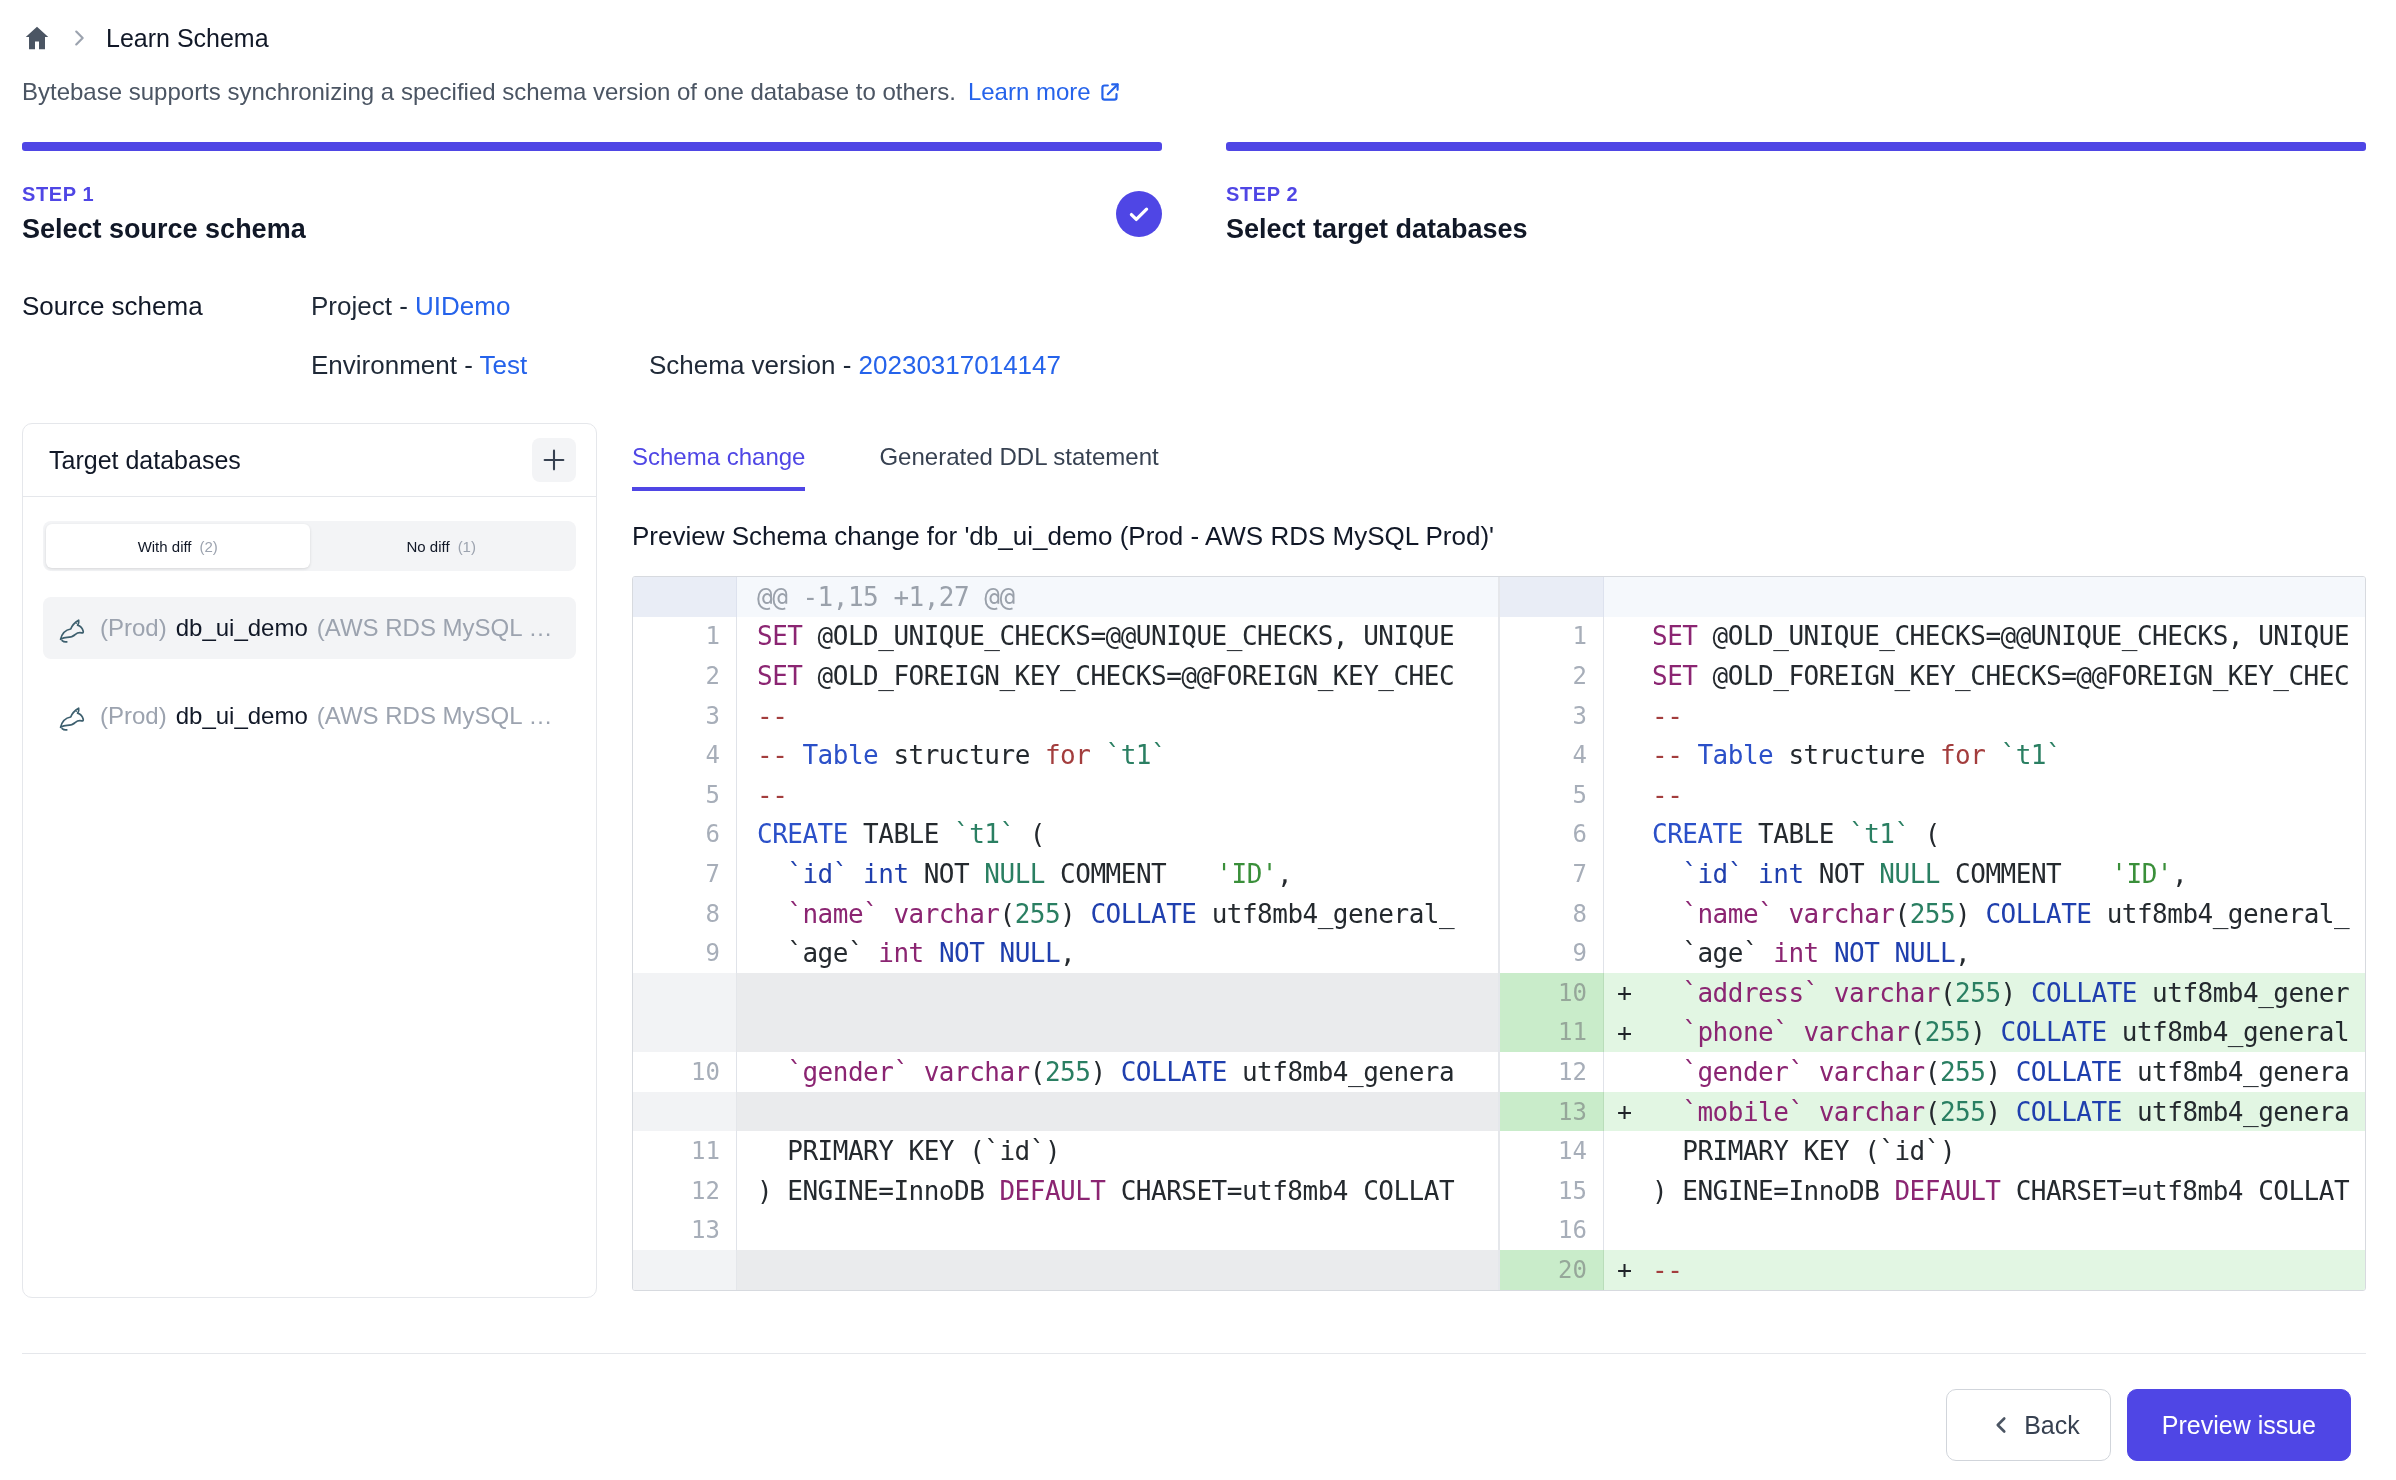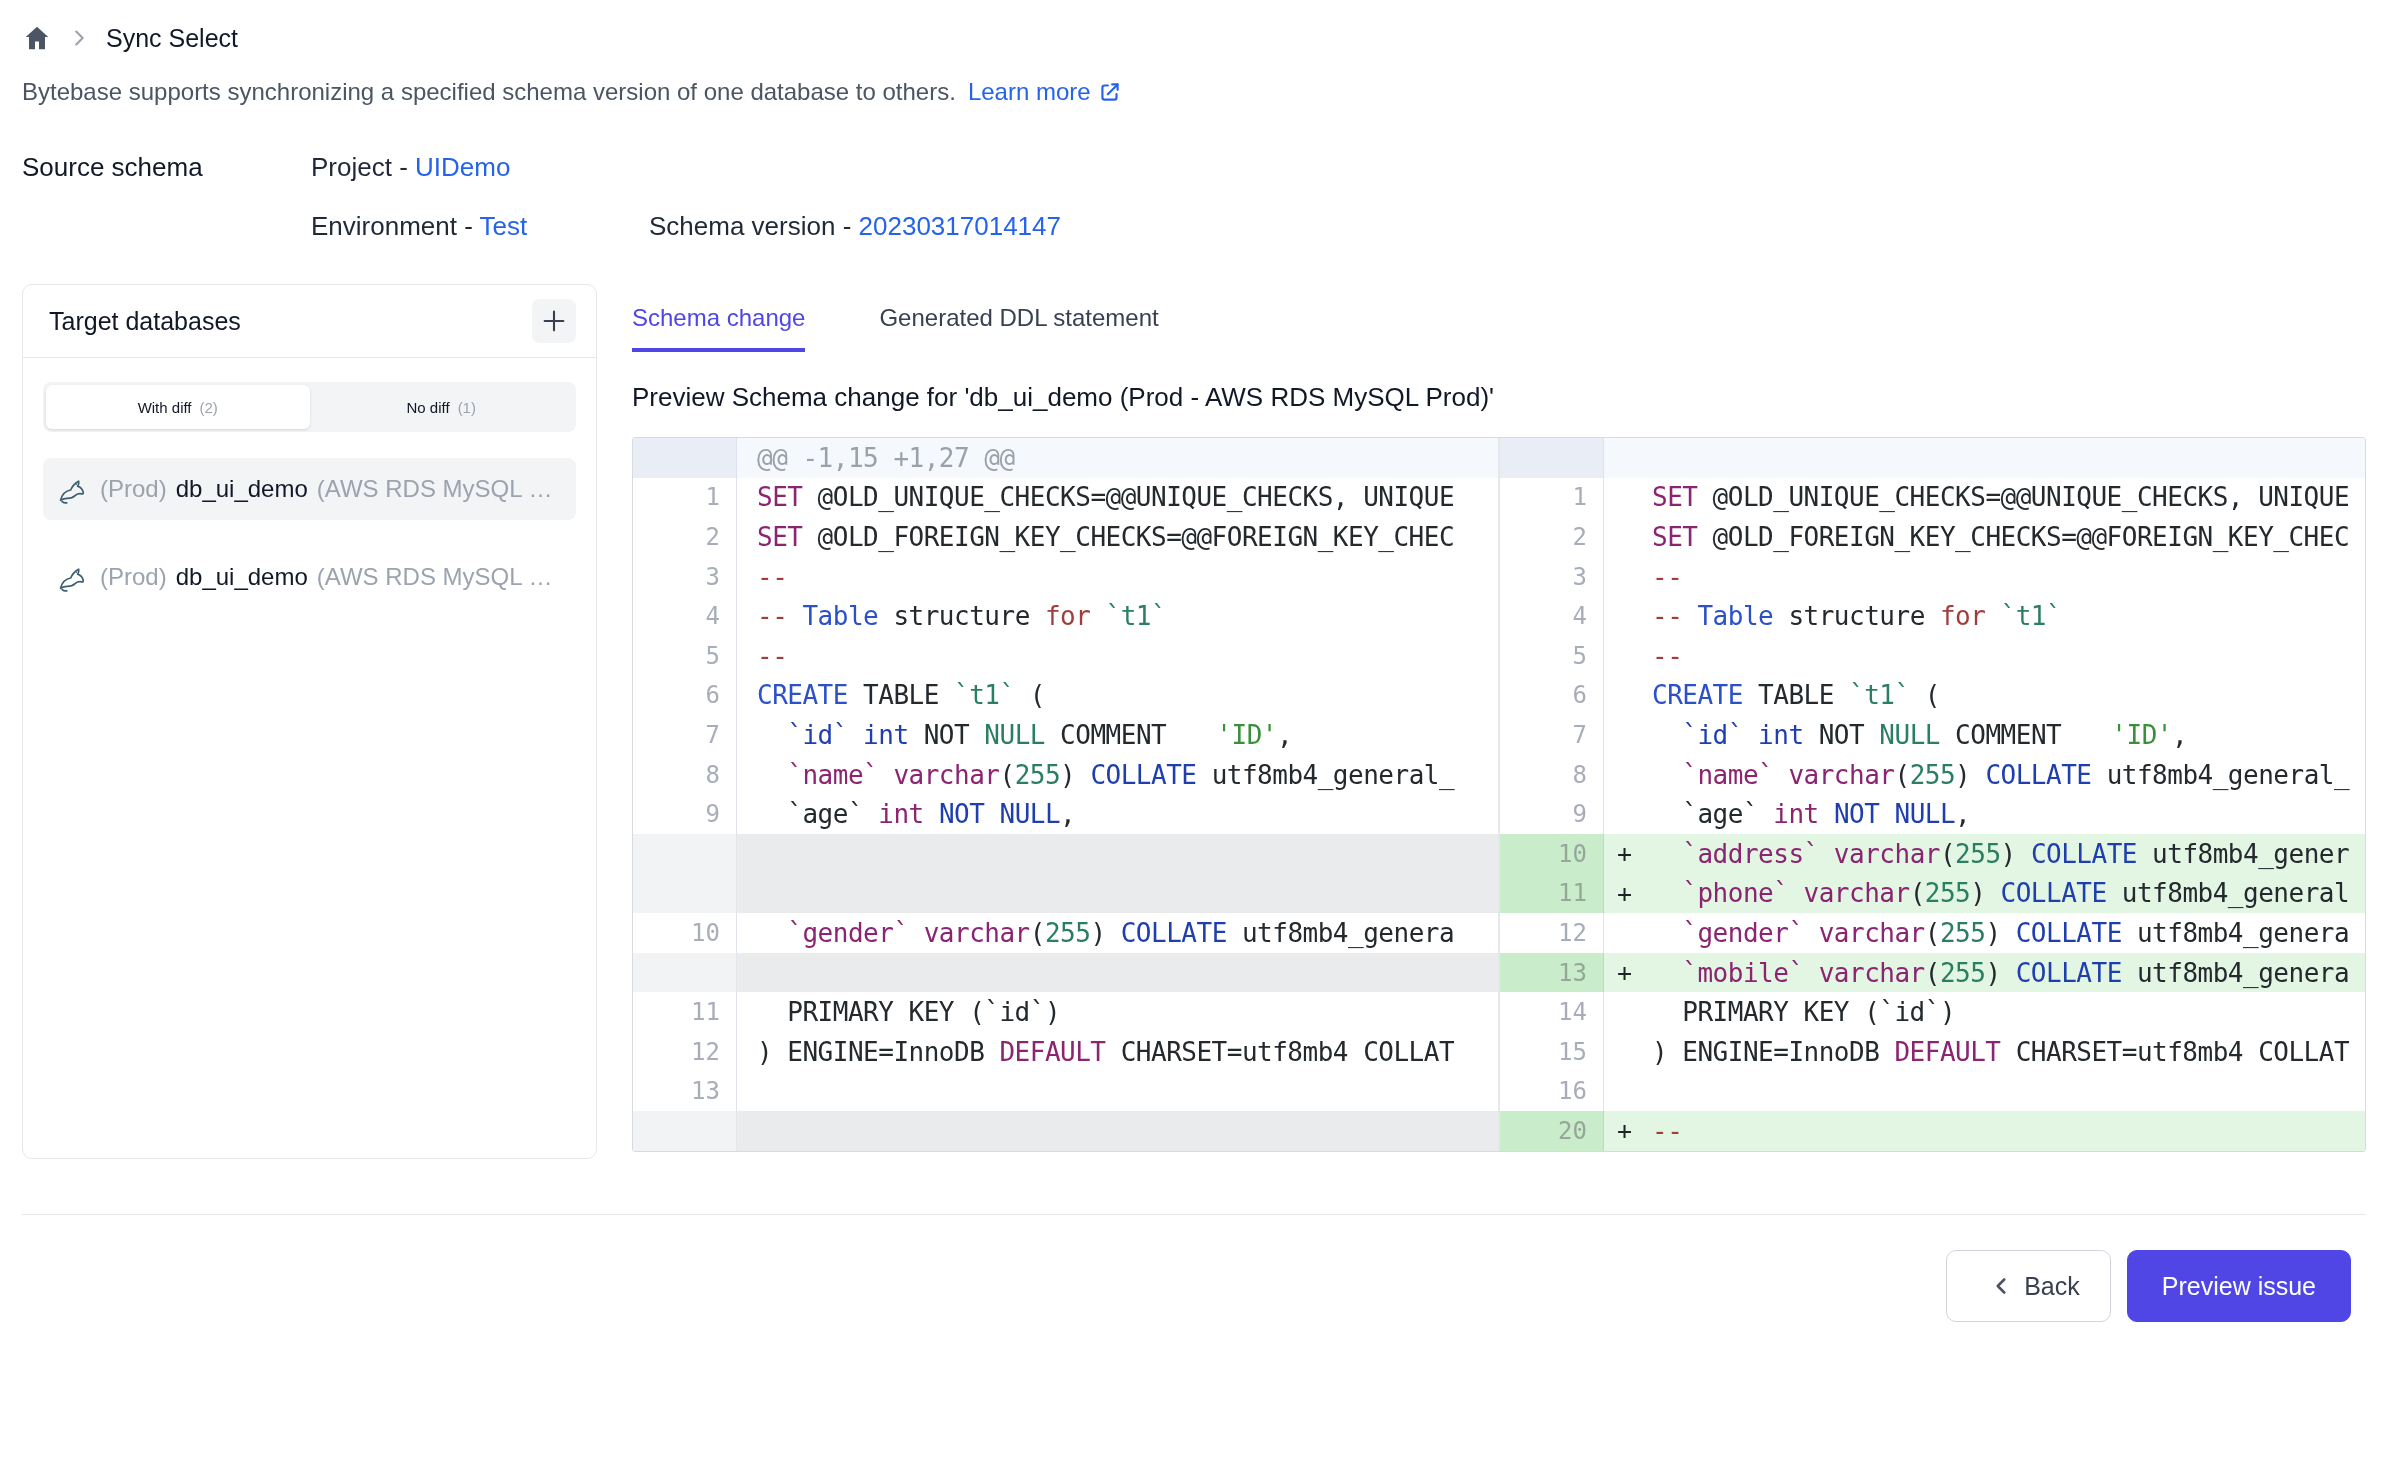--- a/index.html
+++ b/index.html
@@ -100,35 +100,60 @@
     <span class="home">
       <svg width="30" height="30" viewBox="0 0 24 24">
           <path d="M12 3l9 8.2h-2.6V21h-4.8v-6.2h-3.2V21H5.6v-9.8H3z" fill="#4b5563"></path>
         </svg>
     </span>
     <span class="sep">
       <svg width="22" height="22" viewBox="0 0 24 24" fill="none" stroke="#9ca3af" stroke-width="2.4" stroke-linecap="round" stroke-linejoin="round">
           <path d="M9 5l7 7-7 7"></path>
         </svg>
     </span>
-    <span class="crumb-title">Sync Select</span>
+    <span class="crumb-title">Learn Schema</span>
   </div>
 
   <div class="desc">
     <span>Bytebase supports synchronizing a specified schema version of one database to others.</span>
     <span class="learn">
       <span>Learn more</span>
       <svg width="26" height="26" viewBox="0 0 24 24" fill="none" stroke="#2563eb" stroke-width="2" stroke-linecap="round" stroke-linejoin="round">
           <path d="M10 6H7a2 2 0 0 0-2 2v9a2 2 0 0 0 2 2h9a2 2 0 0 0 2-2v-3"></path>
           <path d="M14 5h5v5"></path>
           <path d="M19 5l-9 9"></path>
         </svg>
     </span>
   </div>
 
+  <div class="steps">
+    <div class="step">
+      <div class="bar"></div>
+      <div class="meta">
+        <div>
+          <div class="lbl">STEP 1</div>
+          <div class="ttl">Select source schema</div>
+        </div>
+        <div class="check">
+          <svg width="26" height="26" viewBox="0 0 24 24" fill="none" stroke="#ffffff" stroke-width="3" stroke-linecap="round" stroke-linejoin="round">
+              <path d="M5 12.5l4.5 4.5L19 7.5"></path>
+            </svg>
+        </div>
+      </div>
+    </div>
+    <div class="step">
+      <div class="bar"></div>
+      <div class="meta">
+        <div>
+          <div class="lbl">STEP 2</div>
+          <div class="ttl">Select target databases</div>
+        </div>
+      </div>
+    </div>
+  </div>
 
   <div class="src">
     <div class="label">Source schema</div>
     <div><span>Project -</span> <a class="lnk">UIDemo</a></div>
     <div style="grid-column:2"><span>Environment -</span> <a class="lnk">Test</a></div>
     <div><span>Schema version -</span> <a class="lnk">20230317014147</a></div>
   </div>
 
   <div class="main">
 

